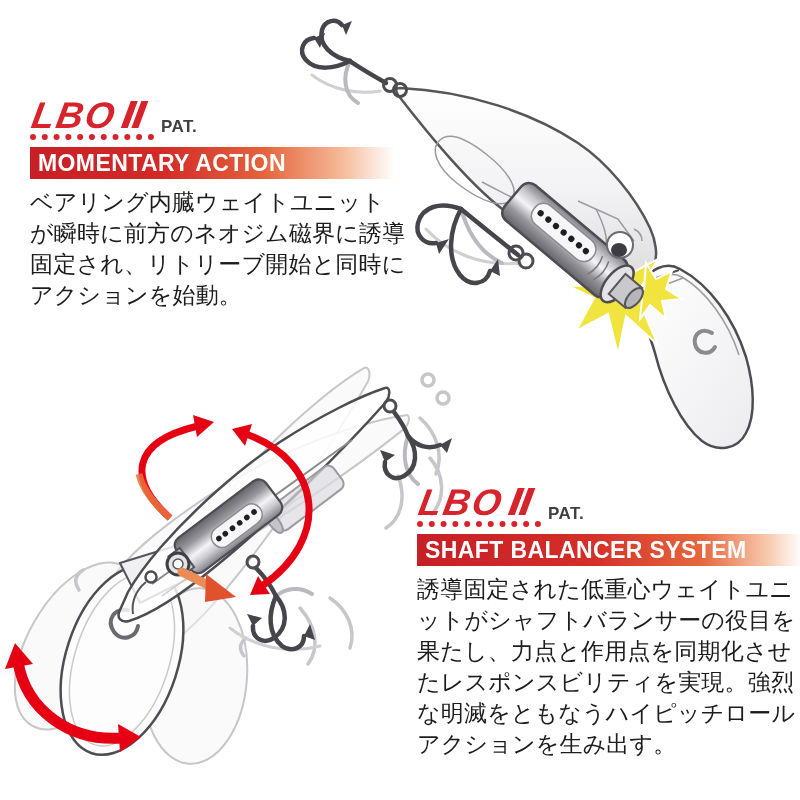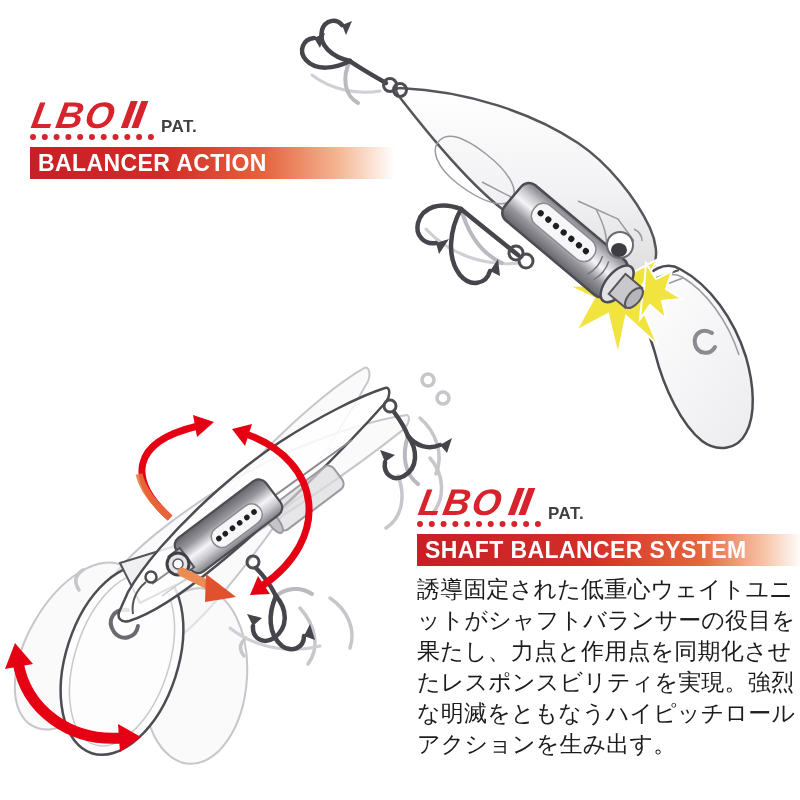--- a/index.html
+++ b/index.html
@@ -256,21 +256,22 @@
   </svg>
 
   <section class="feature" id="momentary">
     <div class="logo-row">
       <span class="logo-mark">
         <span class="logo-text">LBO</span>
         <span class="logo-numeral">Ⅱ</span>
       </span>
       <span class="pat">PAT.</span>
     </div>
-    <h2 class="bar">BALANCER ACTION</h2>
+    <h2 class="bar">MOMENTARY ACTION</h2>
+    <p class="jp">ベアリング内臓ウェイトユニットが瞬時に前方のネオジム磁界に誘導固定され、リトリーブ開始と同時にアクションを始動。</p>
   </section>
 
   <section class="feature" id="shaft">
     <div class="logo-row">
       <span class="logo-mark">
         <span class="logo-text">LBO</span>
         <span class="logo-numeral">Ⅱ</span>
       </span>
       <span class="pat">PAT.</span>
     </div>

